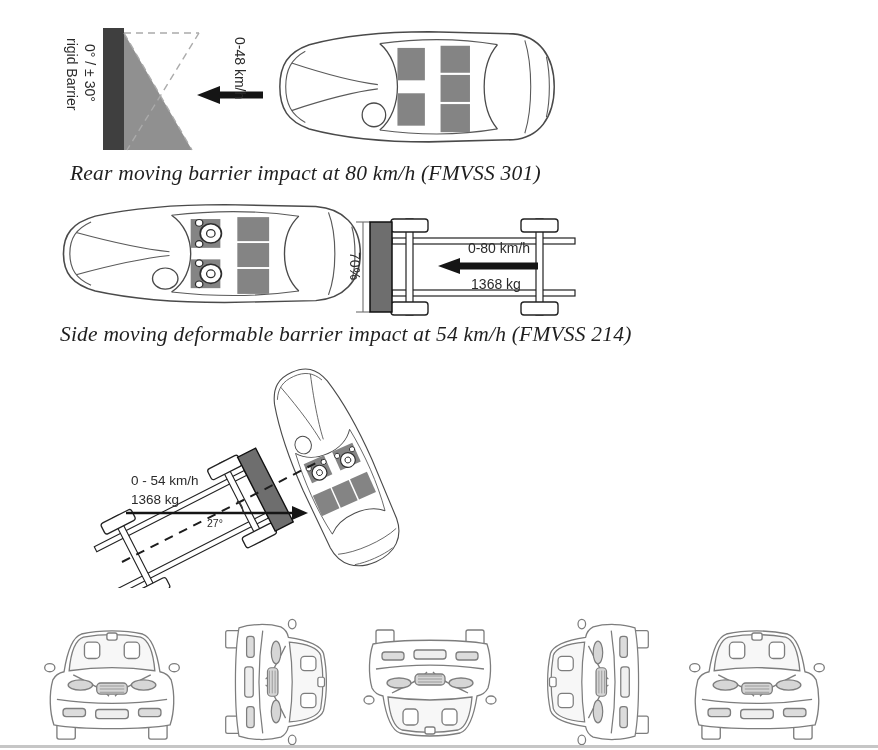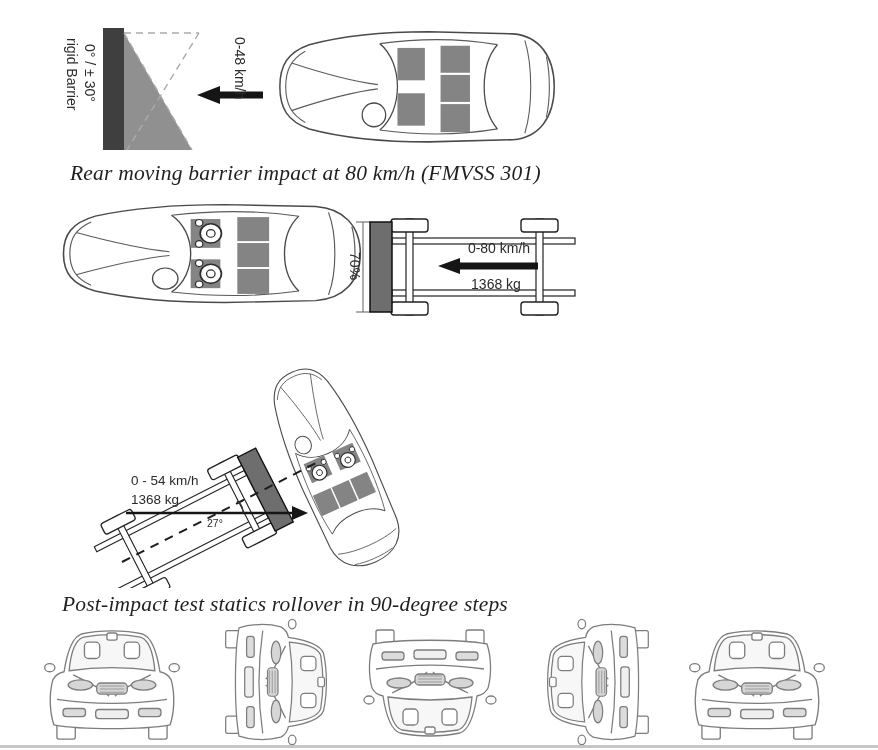--- a/index.html
+++ b/index.html
@@ -133,20 +133,21 @@
     </g>
 
     <g fill="#151515">
       <polygon points="438,76 460,68 460,84"></polygon>
       <rect x="460" y="72.5" width="78" height="7"></rect>
     </g>
     <text class="svgtext" font-size="14" text-anchor="middle" x="499" y="63">0-80 km/h</text>
     <text class="svgtext" font-size="14" text-anchor="middle" x="496" y="99">1368 kg</text>
   </svg>
 
+  <p class="caption" style="left:54px;top:316px">Side moving deformable barrier impact at 54 km/h (FMVSS 214)</p>
 
   <svg class="layer" style="top:348px" width="878" height="240" viewBox="0 0 878 240">
     <g transform="translate(334,119) rotate(66) scale(0.74) translate(-148,-60)">
       <use href="#carTopDummies"></use>
     </g>
 
     <g transform="translate(190,180) rotate(153) scale(0.92) translate(-103,0)">
       <use href="#trolley"></use>
     </g>
 
@@ -156,21 +157,20 @@
       <line x1="126" y1="165" x2="296" y2="165" stroke="#151515" stroke-width="2.6"></line>
       <polygon points="308,165 292,158 292,172" fill="#151515"></polygon>
     </g>
     <path d="M243,165 Q243,156 237,153" fill="none" stroke="#333" stroke-width="1.2"></path>
     <text class="svgtext" font-size="10.5" x="207" y="179">27°</text>
 
     <text class="svgtext" font-size="13.5" x="131" y="137">0 - 54 km/h</text>
     <text class="svgtext" font-size="13.5" x="131" y="156">1368 kg</text>
   </svg>
 
-  <p class="caption" style="left:56px;top:586px">Post-impact test statics rollover in 90-degree steps</p>
 
   <svg class="layer" style="top:612px" width="878" height="138" viewBox="0 0 878 138">
     <g transform="translate(112,72) scale(1.02)">
       <use href="#carFront"></use>
     </g>
     <g transform="translate(277,70) rotate(90) scale(0.95)">
       <use href="#carFront"></use>
     </g>
     <g transform="translate(430,72) rotate(180)">
       <use href="#carFront"></use>

